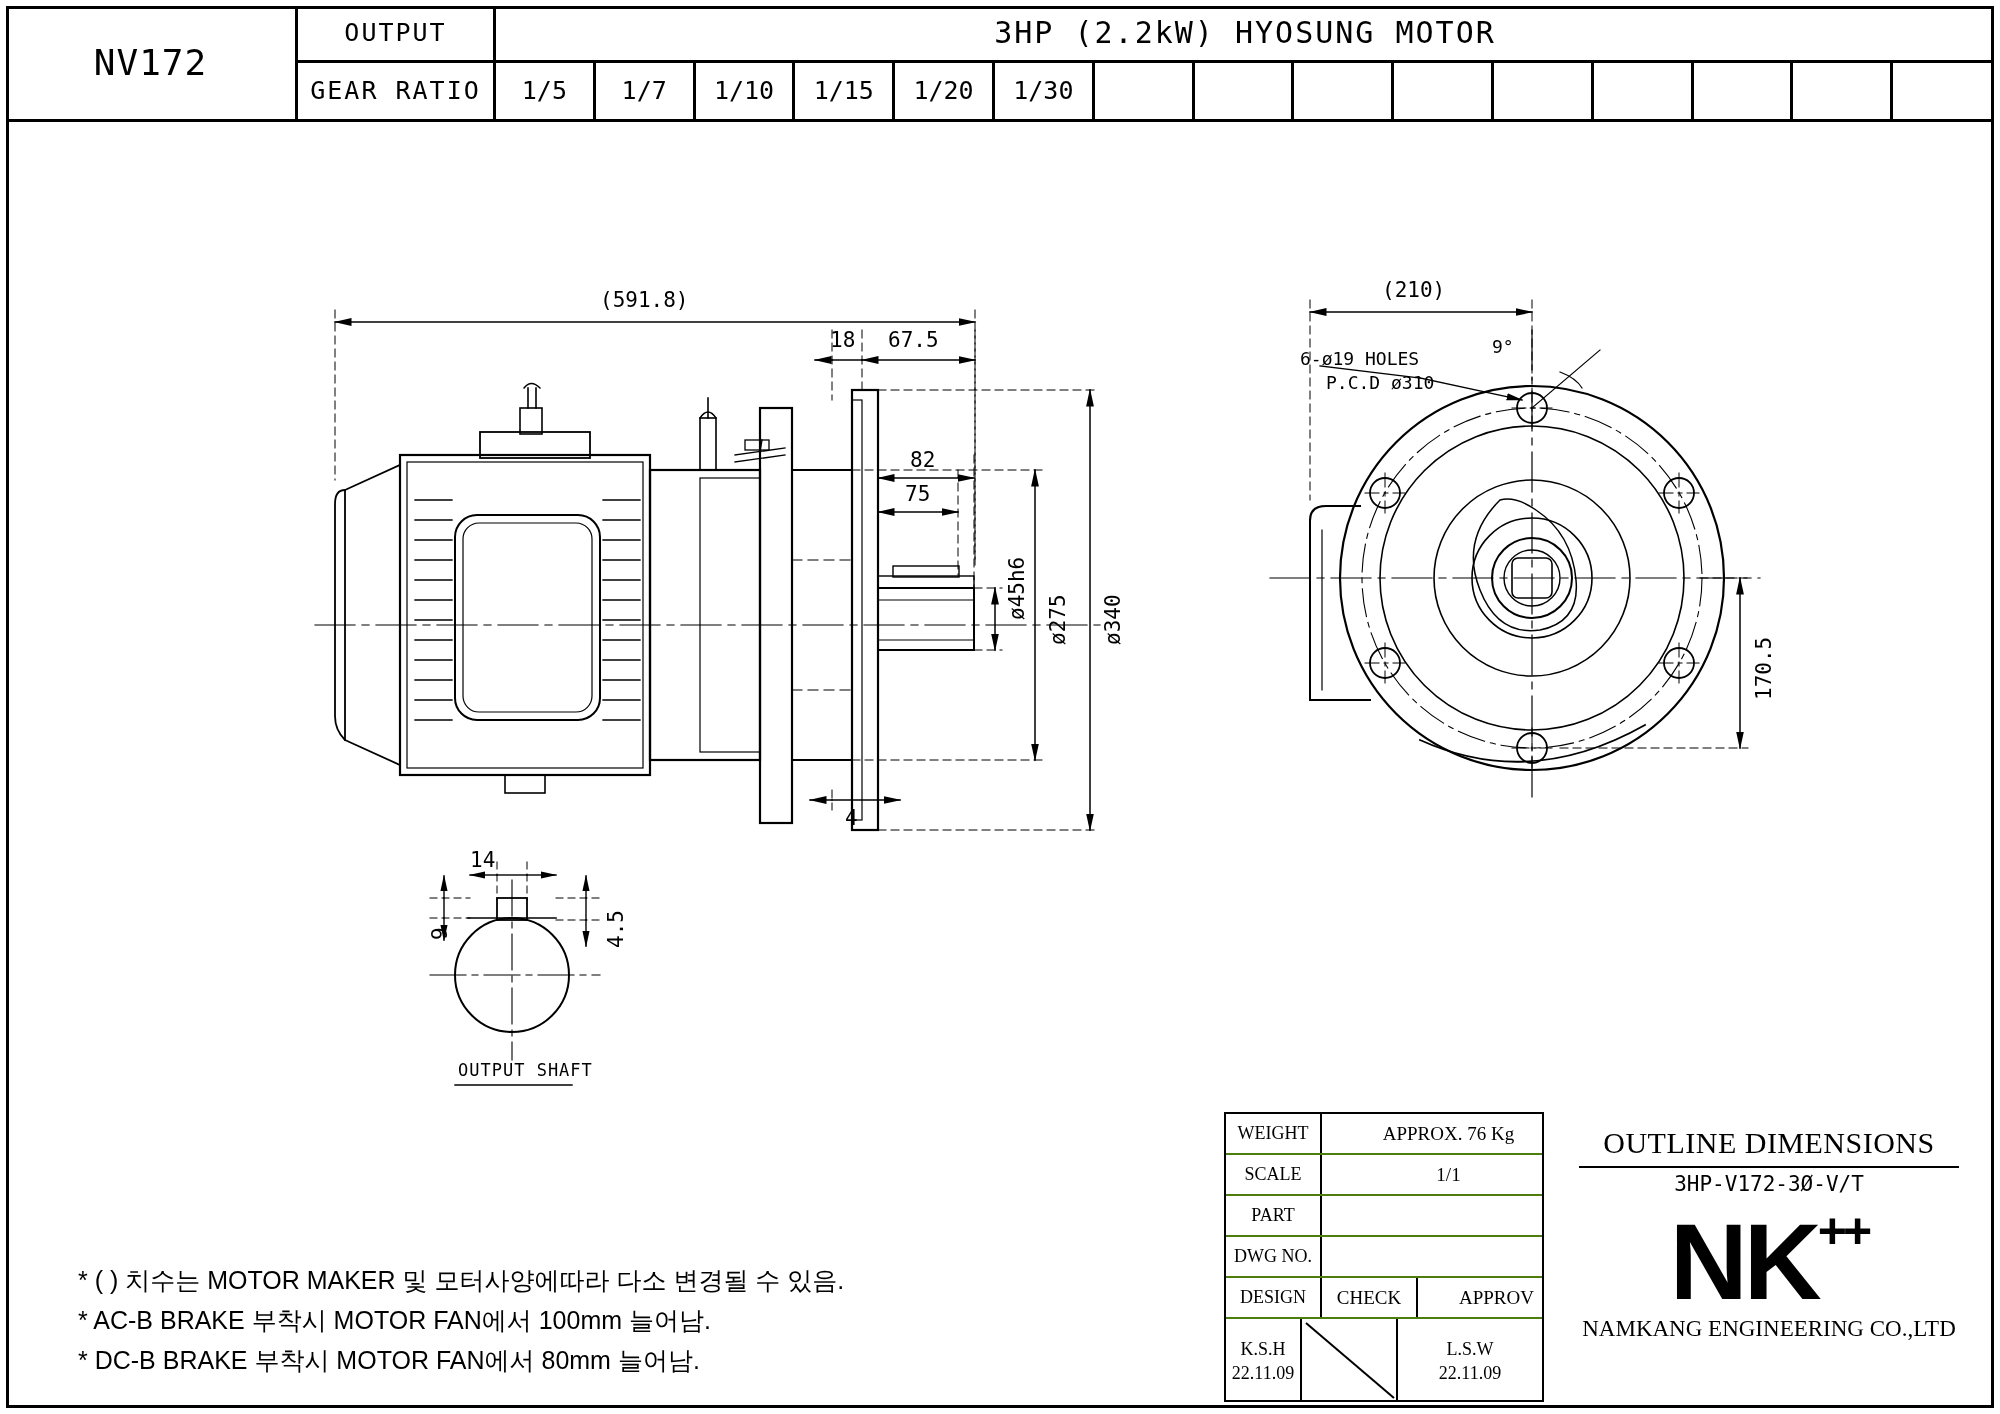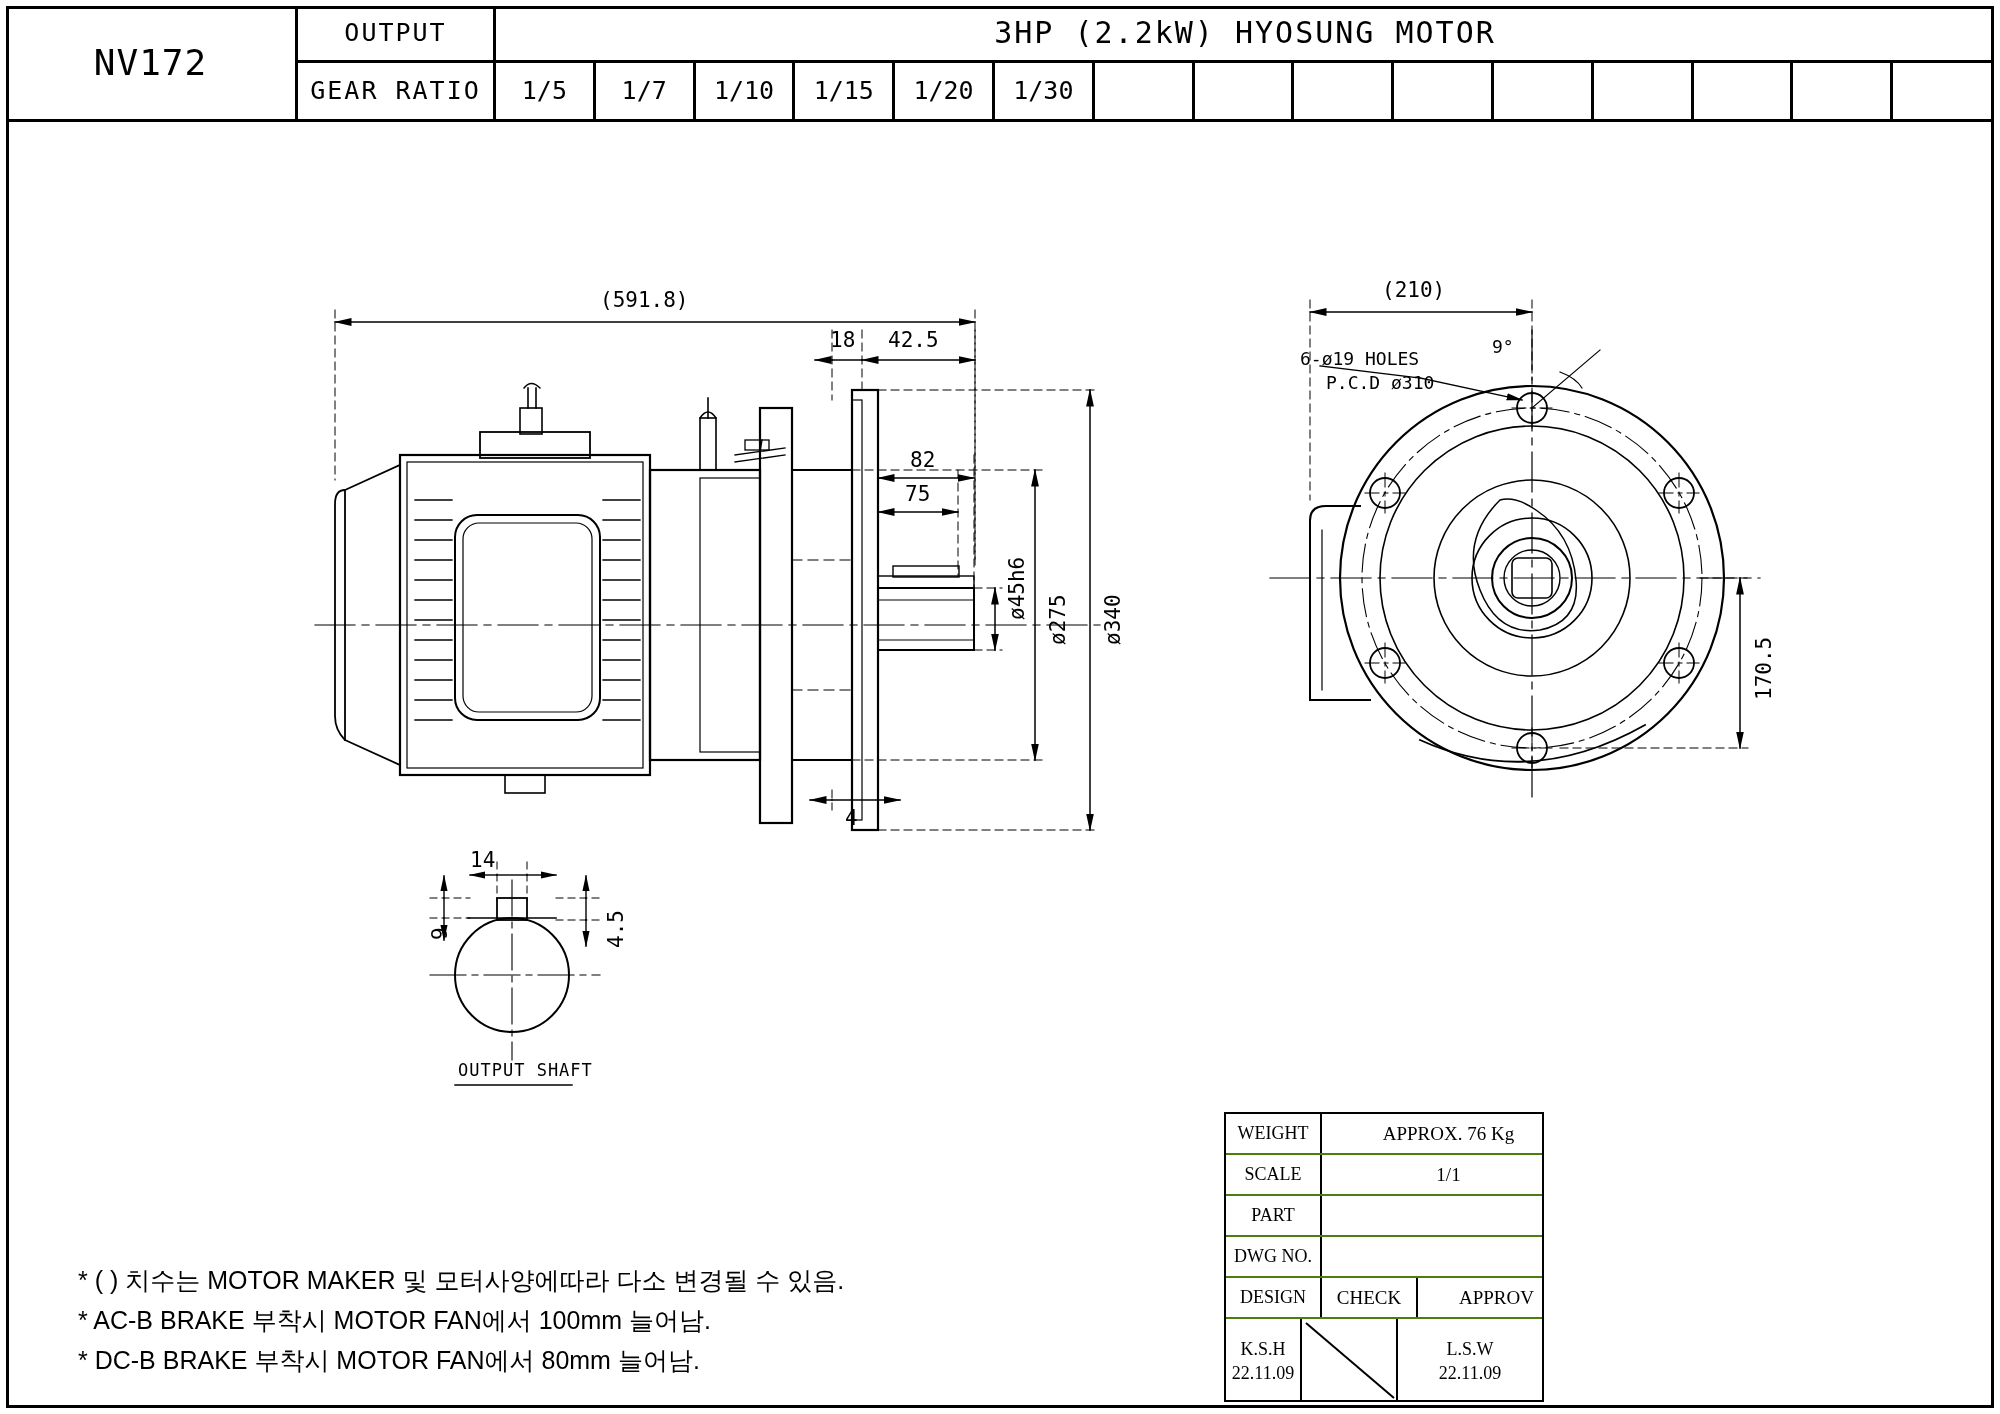--- a/index.html
+++ b/index.html
@@ -452,21 +452,21 @@
       <line x1="586" y1="920" x2="586" y2="946" stroke-width="1.4" marker-end="url(#arrL)"></line>
       <line x1="586" y1="898" x2="586" y2="920" stroke-width="1.4"></line>
 
       <line x1="455" y1="1085" x2="572" y2="1085" stroke-width="1.4"></line>
 
     </g>
   </svg>
 
   <div class="lbl" style="left:600px;top:288px;">(591.8)</div>
   <div class="lbl" style="left:830px;top:328px;">18</div>
-  <div class="lbl" style="left:888px;top:328px;">42.5</div>
+  <div class="lbl" style="left:888px;top:328px;">67.5</div>
   <div class="lbl" style="left:910px;top:448px;">82</div>
   <div class="lbl" style="left:905px;top:482px;">75</div>
   <div class="lbl vert" style="left:1005px;top:620px;">ø45h6</div>
   <div class="lbl vert" style="left:1046px;top:645px;">ø275</div>
   <div class="lbl vert" style="left:1101px;top:645px;">ø340</div>
   <div class="lbl" style="left:845px;top:806px;">4</div>
 
   <div class="lbl" style="left:1382px;top:278px;">(210)</div>
   <div class="lbl small" style="left:1300px;top:348px;">6-ø19 HOLES</div>
   <div class="lbl small" style="left:1326px;top:372px;">P.C.D ø310</div>
@@ -516,14 +516,23 @@
             <line x1="4" y1="4" x2="92" y2="79" stroke="#000" stroke-width="2"></line>
           </svg>
       </div>
       <div class="sig">
         <span>L.S.W</span>
         <span>22.11.09</span>
       </div>
     </div>
   </div>
 
+  <div class="rpanel">
+    <div class="t1">OUTLINE DIMENSIONS</div>
+    <div class="rule"></div>
+    <div class="t2">3HP-V172-3Ø-V/T</div>
+    <div class="logo">
+      <span class="nk">NK</span><span class="plus">++</span>
+    </div>
+    <div class="company">NAMKANG ENGINEERING CO.,LTD</div>
+  </div>
 
 </div>
 
 </body></html>

